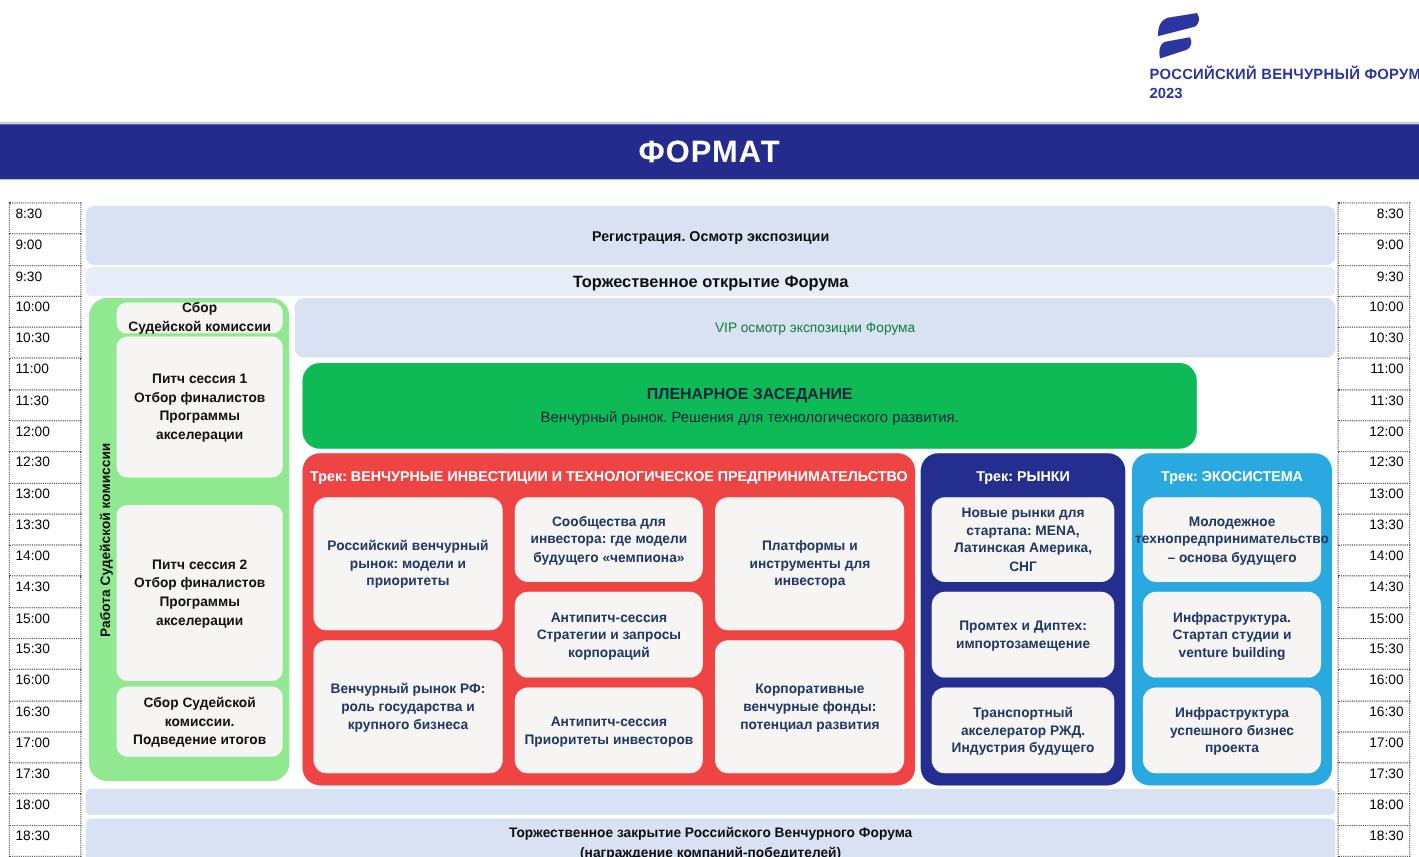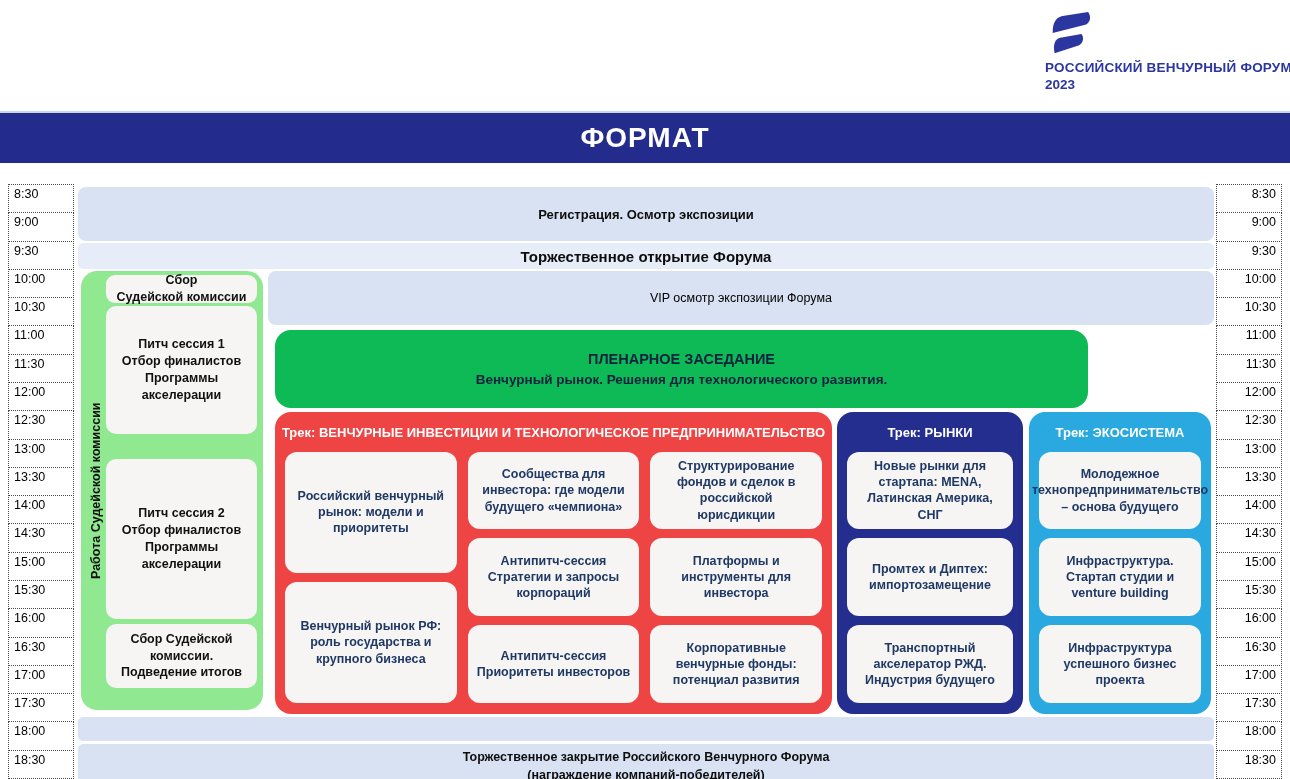--- a/index.html
+++ b/index.html
@@ -28,25 +28,25 @@
 
   
   .block{position:absolute;box-sizing:border-box;display:flex;align-items:center;justify-content:center;
          text-align:center;}
 
   #registration{left:78px;top:187px;width:1136px;height:54px;background:#d9e2f3;border-radius:8px;
                 font-weight:bold;font-size:13px;color:#0d0d0d;}
   #opening{left:78px;top:243px;width:1136px;height:26px;background:#e7edf8;border-radius:5px;
            font-weight:bold;font-size:15px;color:#0d0d0d;}
   #vip{left:268px;top:271px;width:946px;height:54px;background:#d9e2f3;border-radius:8px;
-       font-size:12.5px;color:#000000;}
+       font-size:12.5px;color:#15803d;}
   #plenary{left:275px;top:330px;width:813px;height:78px;background:#0eba55;border-radius:16px;
            flex-direction:column;color:#0e2240;}
   #plenary .t1{font-weight:bold;font-size:14.5px;line-height:1.3;}
-  #plenary .t2{font-weight:bold;font-size:13.5px;line-height:1.3;margin-top:2px;}
+  #plenary .t2{font-weight:normal;font-size:13.5px;line-height:1.3;margin-top:2px;}
 
   
   #jury{position:absolute;left:81px;top:271px;width:182px;height:439px;background:#90e890;border-radius:16px;}
   #jury-label{position:absolute;left:3px;top:0;bottom:0;width:24px;display:flex;align-items:center;
               justify-content:center;writing-mode:vertical-rl;transform:rotate(180deg);
               font-weight:bold;font-size:12.5px;color:#101010;white-space:nowrap;}
   .jury-card{position:absolute;left:25px;width:151px;background:#f6f5f3;border-radius:10px;
              display:flex;align-items:center;justify-content:center;text-align:center;
              font-weight:bold;font-size:12.5px;color:#101010;white-space:pre-line;line-height:1.35;
              padding:2px 8px;box-sizing:border-box;}
@@ -175,21 +175,20 @@
           <div class="event-card">Венчурный рынок РФ: роль государства и крупного бизнеса</div>
         </div>
         <div class="track-col">
           <div class="event-card">Сообщества для инвестора: где модели будущего «чемпиона»</div>
           <div class="event-card">Антипитч-сессия
 Стратегии и запросы корпораций</div>
           <div class="event-card">Антипитч-сессия
 Приоритеты инвесторов</div>
         </div>
         <div class="track-col">
-          <div class="event-card">Структурирование фондов и сделок в российской юрисдикции</div>
           <div class="event-card">Платформы и инструменты для инвестора</div>
           <div class="event-card">Корпоративные венчурные фонды: потенциал развития</div>
         </div>
       </div>
   </div>
   <div class="track" id="track-1">
     <div class="track-label">Трек: РЫНКИ</div>
     <div class="track-body">
         <div class="track-col">
           <div class="event-card">Новые рынки для стартапа: MENA, Латинская Америка, СНГ</div>

